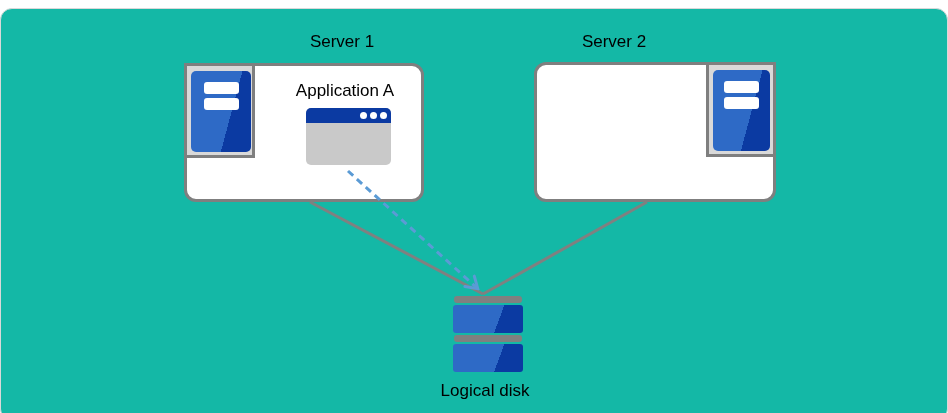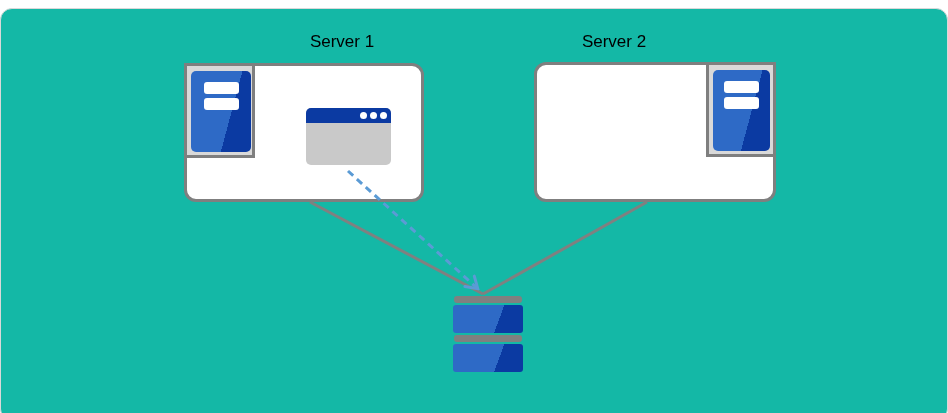--- a/index.html
+++ b/index.html
@@ -110,20 +110,21 @@
 
   <div class="label" style="left:341px; top:23px;">Server 1</div>
   <div class="server-box" style="left:183px; top:54px; width:240px; height:139px;"></div>
   <div class="icon-box" style="left:183px; top:54px; width:71px; height:95px;">
     <div class="tower" style="left:4px; top:5px; width:60px; height:81px;">
       <div class="bar b1"></div>
       <div class="bar b2"></div>
     </div>
   </div>
 
+  <div class="label" style="left:344px; top:72px;">Application A</div>
   <div class="window-icon">
     <div class="window-titlebar"></div>
     <div class="window-dot" style="left:54px;"></div>
     <div class="window-dot" style="left:64px;"></div>
     <div class="window-dot" style="left:74px;"></div>
   </div>
 
   <div class="label" style="left:613px; top:23px;text-align:right;">Server 2</div>
   <div class="server-box" style="left:533px; top:53px; width:242px; height:140px;"></div>
   <div class="icon-box" style="left:705px; top:53px; width:70px; height:95px;">
@@ -132,20 +133,21 @@
       <div class="bar b2" style="left:11px;"></div>
     </div>
   </div>
 
   <div class="disk">
     <div class="platter-bar" style="top:0;"></div>
     <div class="platter-body" style="top:9px;"></div>
     <div class="platter-bar" style="top:39px;"></div>
     <div class="platter-body" style="top:48px;"></div>
   </div>
+  <div class="label" style="left:484px; top:372px;">Logical disk</div>
 
   <svg class="overlay" width="946" height="411" viewBox="0 0 946 411">
     <defs>
       <marker id="openArrow" viewBox="-14 -9 16 18" refX="-1" refY="0" markerWidth="16" markerHeight="18" orient="auto" markerUnits="userSpaceOnUse">
         <path d="M -11,-7 L 0,0 L -11,7" fill="none" stroke-width="3" stroke-linecap="round" stroke="#5b9bd5"></path>
       </marker>
     </defs>
     <line x1="309" y1="193" x2="482" y2="285" stroke-width="3" stroke="#808080"></line>
     <line x1="646" y1="193" x2="482" y2="285" stroke-width="3" stroke="#808080"></line>
     <line x1="347" y1="162" x2="476" y2="279" stroke-width="3" stroke-dasharray="7 5" marker-end="url(#openArrow)" stroke="#5b9bd5"></line>

